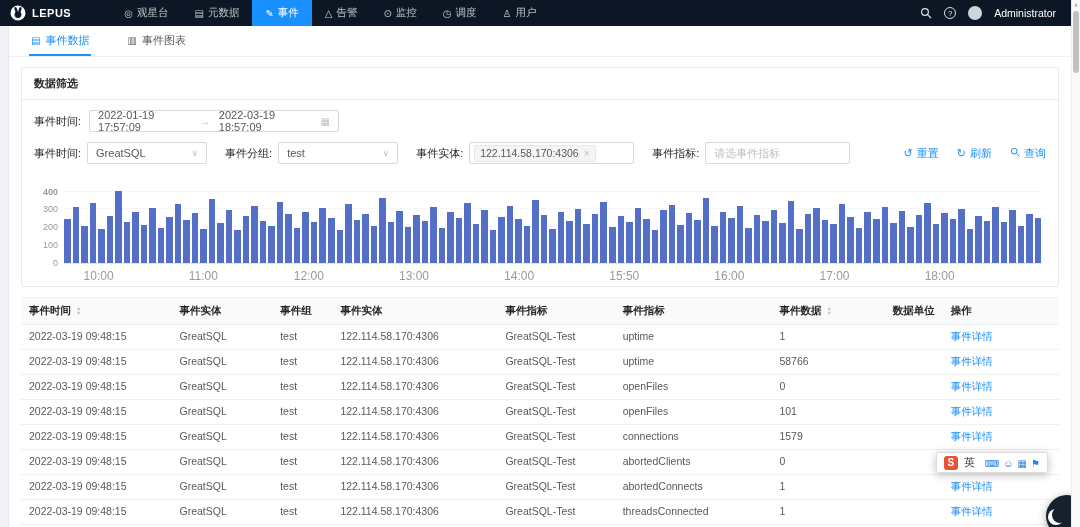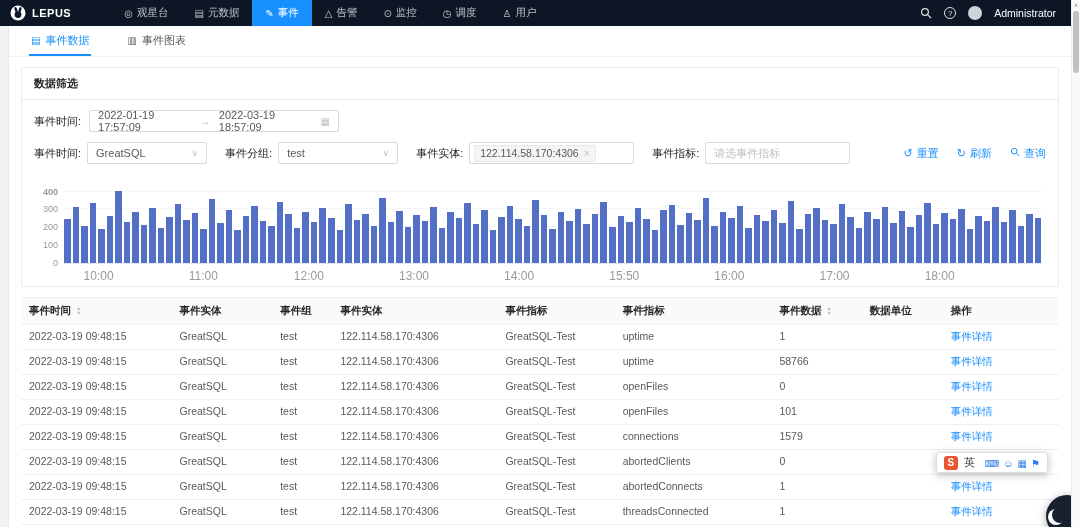--- a/index.html
+++ b/index.html
@@ -56,21 +56,21 @@
   .bar { flex:1; background:#5470c6; min-width:2px; }
   .xaxis { position:absolute; left:34px; right:2px; bottom:0; height:13px; }
   .xlabel { position:absolute; color:#999; font-size:12px; top:2px; }
   
   .table { margin-top:10px; }
   .thead { display:flex; background:#fafafa; border-top:1px solid #f0f0f0; border-bottom:1px solid #f0f0f0; font-weight:bold; color:#262626; }
   .thead .cell { padding:6px 8px; display:flex; align-items:center; }
   .row { display:flex; border-bottom:1px solid #f0f0f0; color:#595959; background:#fff; }
   .cell { padding:5px 8px; white-space:nowrap; overflow:hidden; font-size:10.5px; }
   .c0{width:14.5%;} .c1{width:9.7%;} .c2{width:5.8%;} .c3{width:15.9%;} .c4{width:11.3%;}
-  .c5{width:15.1%;} .c6{width:8.7%;} .c7{width:7.8%;} .c8{width:11.2%;}
+  .c5{width:15.1%;} .c6{width:8.7%;} .c7{width:7.8%;justify-content:flex-end;} .c8{width:11.2%;}
   .link { color:#1890ff; cursor:pointer; }
   .sorter { display:inline-flex; flex-direction:column; margin-left:5px; line-height:5px; font-size:5.5px; color:#bfbfbf; cursor:pointer; }
   
   .ime { position:absolute; top:452px; right:32px; background:#fff; border:1px solid #ddd; border-radius:3px; box-shadow:0 2px 8px rgba(0,0,0,.25); display:flex; align-items:center; gap:6px; padding:2px 7px; z-index:60; }
   .ime-logo { width:14px; height:14px; border-radius:3px; background:#e9532f; color:#fff; font-weight:bold; display:flex; align-items:center; justify-content:center; font-size:10px; cursor:pointer; }
   .ime-mode { font-size:11px; color:#333; cursor:pointer; }
   .ime-ic { color:#2b7de9; font-size:10px; cursor:pointer; }
   .float-widget { position:absolute; right:-8px; bottom:-10px; width:42px; height:42px; border-radius:50%; background:#16202e; box-shadow:0 2px 8px rgba(0,0,0,.35); z-index:55; cursor:pointer; overflow:hidden; }
   .fw-inner { position:absolute; left:6px; top:12px; width:16px; height:16px; border-radius:50%; box-shadow:-4px 2px 0 0 #fff; }
   

